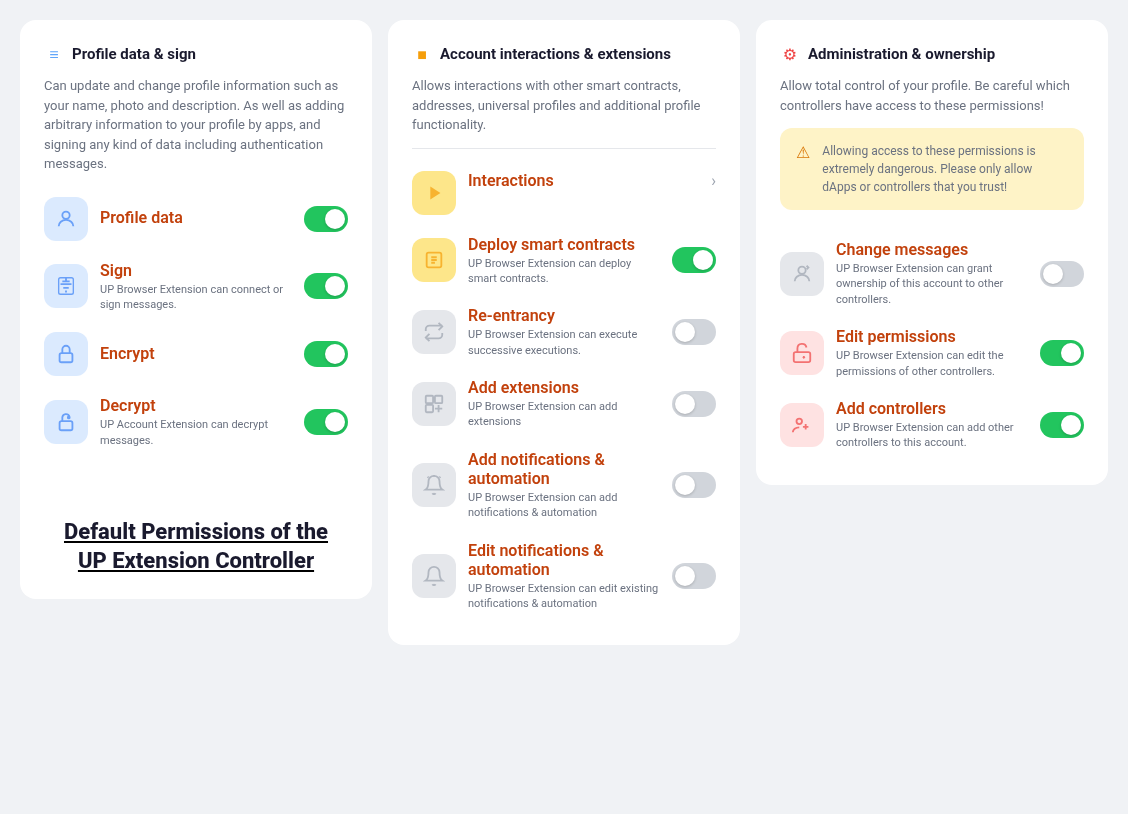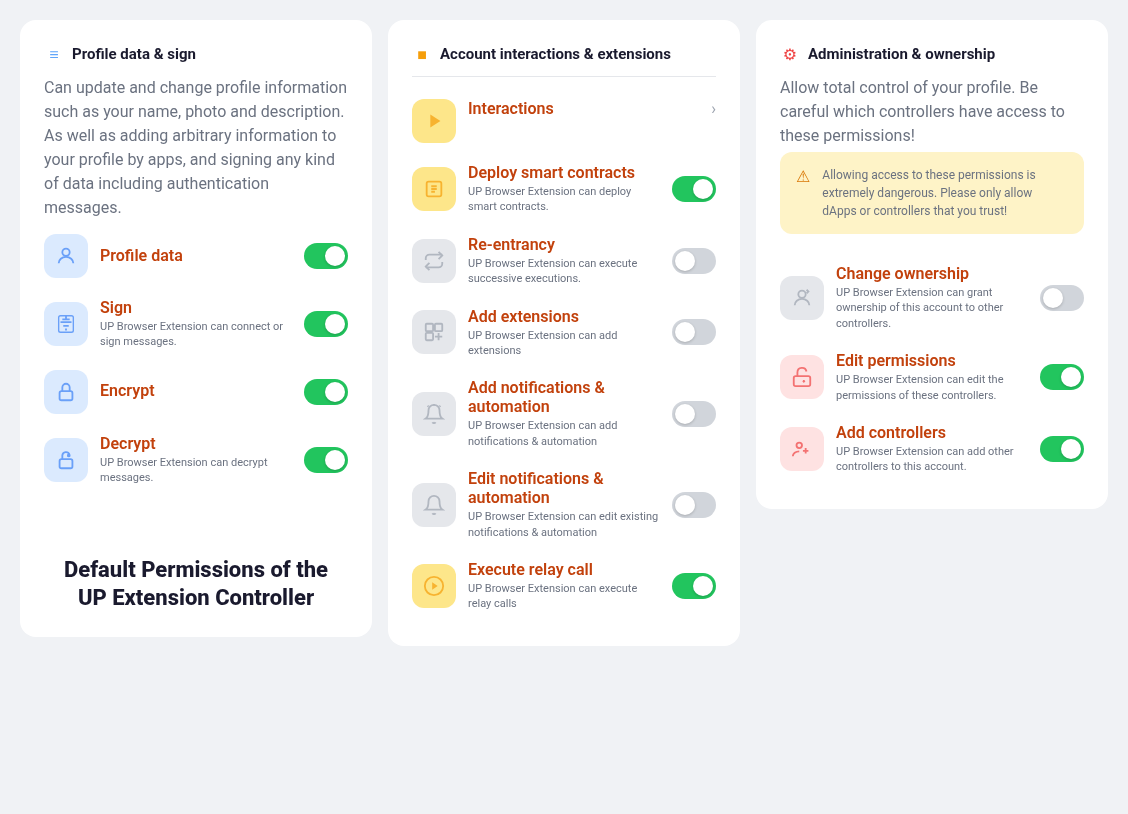--- a/index.html
+++ b/index.html
@@ -37,24 +37,24 @@
       align-items: center;
       justify-content: center;
       font-size: 14px;
     }
     .card-title {
       font-size: 15px;
       font-weight: 700;
       color: #1a1a2e;
     }
     .card-description {
-      font-size: 16px;
+      font-size: 13px;
       color: #6b7280;
       line-height: 1.5;
-      margin-bottom: 4px;
+      margin-bottom: 13px;
     }
     .divider {
       height: 1px;
       background: #e5e7eb;
       margin: 12px 0;
     }
     
     .perm-item {
       display: flex;
       align-items: center;
@@ -232,37 +232,38 @@
     <div class="perm-item">
       <div class="perm-icon perm-icon-blue">
         <svg class="icon-svg" viewBox="0 0 24 24" fill="none" stroke="#3b82f6" stroke-width="2">
           <rect x="5" y="11" width="14" height="10" rx="2"></rect>
             <path d="M8 11V7a4 4 0 0 1 7.75-1"></path>
           <circle cx="15" cy="7" r="1" fill="#3b82f6"></circle>
         </svg>
       </div>
       <div class="perm-text">
         <div class="perm-name">Decrypt</div>
-        <div class="perm-desc">UP Browser Extension can decrypt messages.</div>
-      </div>
-      <div class="toggle toggle-on">
-        <div class="toggle-knob"></div>
-      </div>
-    </div>
-
-    <div class="bottom-text" style="margin-top: 60px;">
+        <div class="perm-desc">UP Account Extension can decrypt messages.</div>
+      </div>
+      <div class="toggle toggle-on">
+        <div class="toggle-knob"></div>
+      </div>
+    </div>
+
+    <div class="bottom-text" style="margin-top: 60px; text-decoration: underline;">
       <h2>Default Permissions of the UP Extension Controller</h2>
     </div>
   </div>
 
   <div class="card">
     <div class="card-header">
       <span class="card-header-icon header-icon-orange">■</span>
       <span class="card-title">Account interactions &amp; extensions</span>
     </div>
+    <p class="card-description">Allows interactions with other smart contracts, addresses, universal profiles and additional profile functionality.</p>
     <div class="divider"></div>
 
     <div class="interactions-row">
       <div class="perm-icon" style="background:#fde68a;">
         <svg class="icon-svg" viewBox="0 0 24 24" fill="#f59e0b">
           <polygon points="8,5 19,12 8,19"></polygon>
         </svg>
       </div>
       <div class="interactions-content">
         <div class="perm-name">Interactions</div>
@@ -349,35 +350,20 @@
       </div>
       <div class="perm-text">
         <div class="perm-name">Edit notifications &amp; automation</div>
         <div class="perm-desc">UP Browser Extension can edit existing notifications &amp; automation</div>
       </div>
       <div class="toggle toggle-off">
         <div class="toggle-knob"></div>
       </div>
     </div>
 
-    <div class="perm-item">
-      <div class="perm-icon" style="background:#fde68a;">
-        <svg class="icon-svg" viewBox="0 0 24 24" fill="none" stroke="#f59e0b" stroke-width="2">
-          <circle cx="12" cy="12" r="10"></circle>
-          <path d="M10 8l6 4-6 4V8z" fill="#f59e0b" stroke="none"></path>
-        </svg>
-      </div>
-      <div class="perm-text">
-        <div class="perm-name">Execute relay call</div>
-        <div class="perm-desc">UP Browser Extension can execute relay calls</div>
-      </div>
-      <div class="toggle toggle-on">
-        <div class="toggle-knob"></div>
-      </div>
-    </div>
   </div>
 
   <div class="card">
     <div class="card-header">
       <span class="card-header-icon header-icon-red">⚙</span>
       <span class="card-title">Administration &amp; ownership</span>
     </div>
     <p class="card-description">Allow total control of your profile. Be careful which controllers have access to these permissions!</p>
 
     <div class="warning-box">
@@ -387,39 +373,39 @@
 
     <div class="perm-item">
       <div class="perm-icon perm-icon-gray">
         <svg class="icon-svg" viewBox="0 0 24 24" fill="none" stroke="#9ca3af" stroke-width="2">
           <circle cx="12" cy="8" r="4"></circle>
             <path d="M4 20c0-4 3.6-7 8-7s8 3 8 7"></path>
           <path d="M17 3l2 2-2 2"></path>
         </svg>
       </div>
       <div class="perm-text">
-        <div class="perm-name">Change ownership</div>
+        <div class="perm-name">Change messages</div>
         <div class="perm-desc">UP Browser Extension can grant ownership of this account to other controllers.</div>
       </div>
       <div class="toggle toggle-off">
         <div class="toggle-knob"></div>
       </div>
     </div>
 
     <div class="perm-item">
       <div class="perm-icon" style="background:#fee2e2;">
         <svg class="icon-svg" viewBox="0 0 24 24" fill="none" stroke="#ef4444" stroke-width="2">
           <rect x="3" y="11" width="18" height="11" rx="2"></rect>
           <path d="M7 11V7a5 5 0 0 1 9.9-1"></path>
           <path d="M15 16l-1 1-1-1"></path>
         </svg>
       </div>
       <div class="perm-text">
         <div class="perm-name">Edit permissions</div>
-        <div class="perm-desc">UP Browser Extension can edit the permissions of these controllers.</div>
+        <div class="perm-desc">UP Browser Extension can edit the permissions of other controllers.</div>
       </div>
       <div class="toggle toggle-on">
         <div class="toggle-knob"></div>
       </div>
     </div>
 
     <div class="perm-item">
       <div class="perm-icon" style="background:#fee2e2;">
         <svg class="icon-svg" viewBox="0 0 24 24" fill="none" stroke="#ef4444" stroke-width="2">
           <circle cx="9" cy="8" r="3"></circle>

